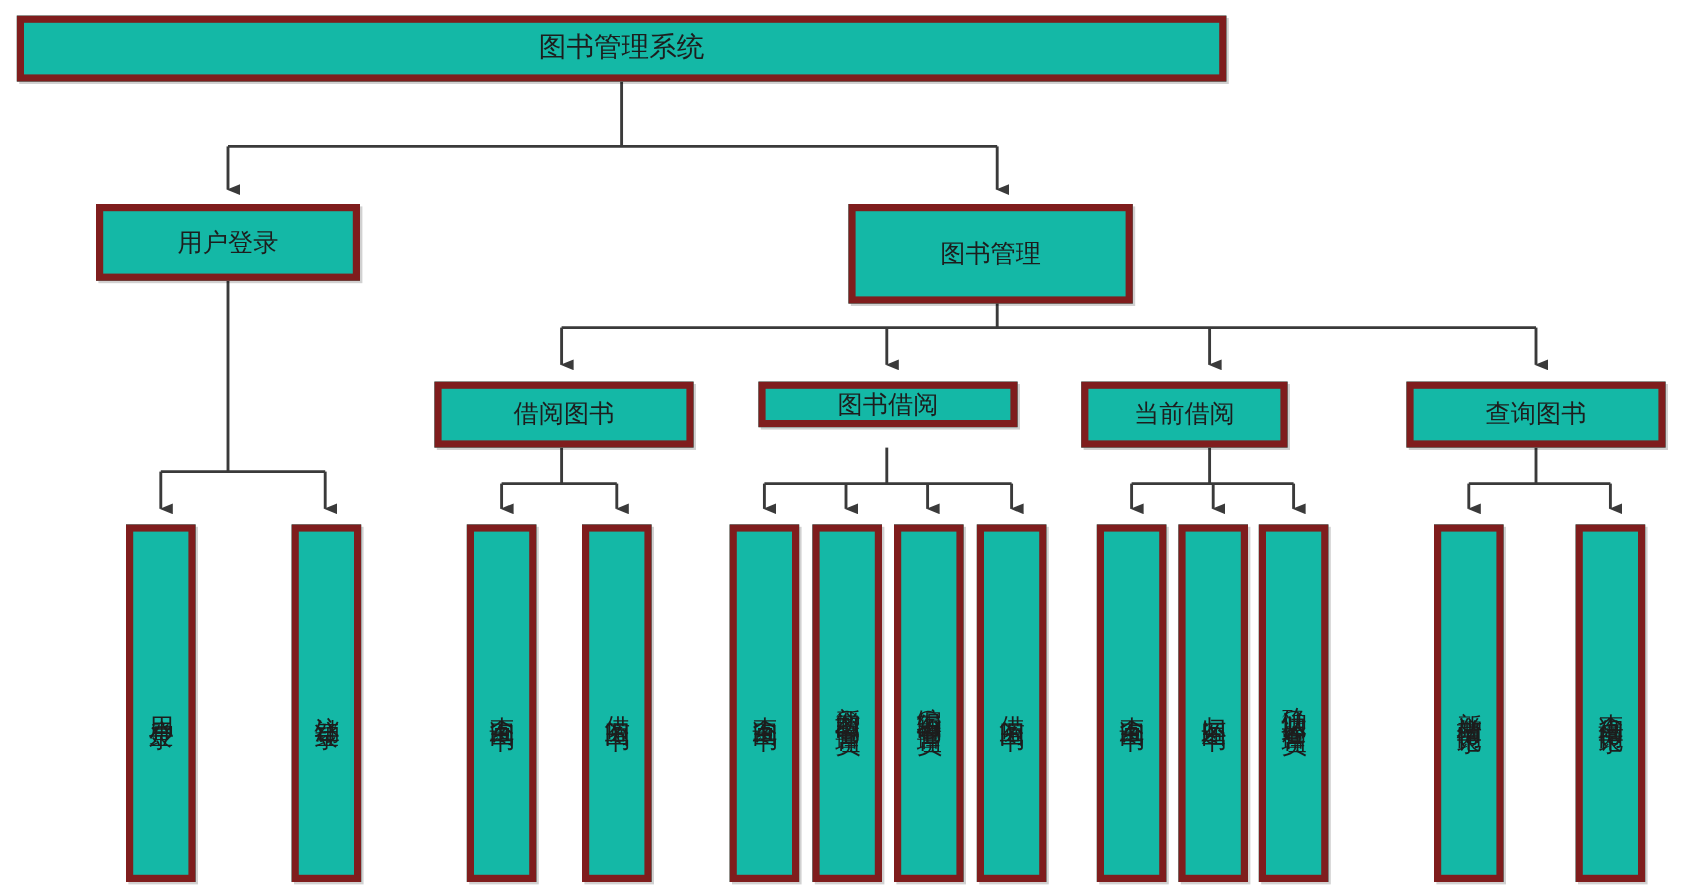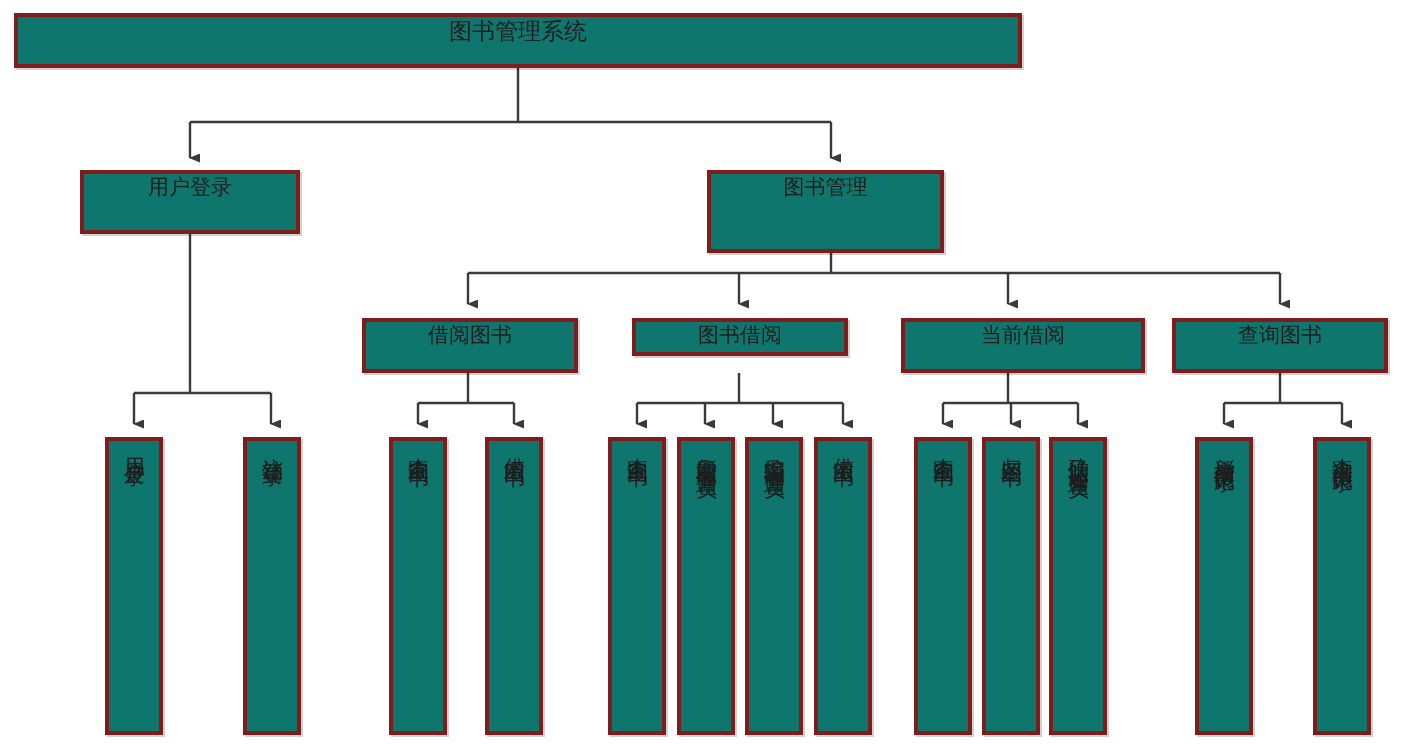--- a/index.html
+++ b/index.html
@@ -13,24 +13,24 @@
   #canvas {
     position: relative;
     width: 1405px;
     height: 747px;
     background: #ffffff;
     overflow: hidden;
   }
   .node {
     position: absolute;
     box-sizing: border-box;
-    background: #0f766e;
-    border: 4px solid #7f1d1d;
+    background: #14b8a6;
+    border: 6px solid #7f1d1d;
     display: flex;
-    align-items: flex-start;
+    align-items: center;
     justify-content: center;
     color: #1a1a1a;
     box-shadow: 2px 2px 0 rgba(0,0,0,0.18);
   }
   .node-label {
     display: block;
     text-align: center;
     line-height: 1.25;
     color: #1d1d1d;
   }
@@ -140,21 +140,21 @@
   </div>
 
   <div class="node lvl2" style="left:362px; top:318px; width:216px; height:55px;">
     <span class="node-label">借阅图书</span>
   </div>
 
   <div class="node lvl2" style="left:632px; top:318px; width:216px; height:38px;">
     <span class="node-label">图书借阅</span>
   </div>
 
-  <div class="node lvl2" style="left:901px; top:318px; width:244px; height:55px;">
+  <div class="node lvl2" style="left:901px; top:318px; width:172px; height:55px;">
     <span class="node-label">当前借阅</span>
   </div>
 
   <div class="node lvl2" style="left:1172px; top:318px; width:216px; height:55px;">
     <span class="node-label">查询图书</span>
   </div>
 
   <div class="node leaf vertical" style="left:105px; top:437px; width:58px; height:298px;">
     <span class="node-label">用户登录</span>
   </div>

